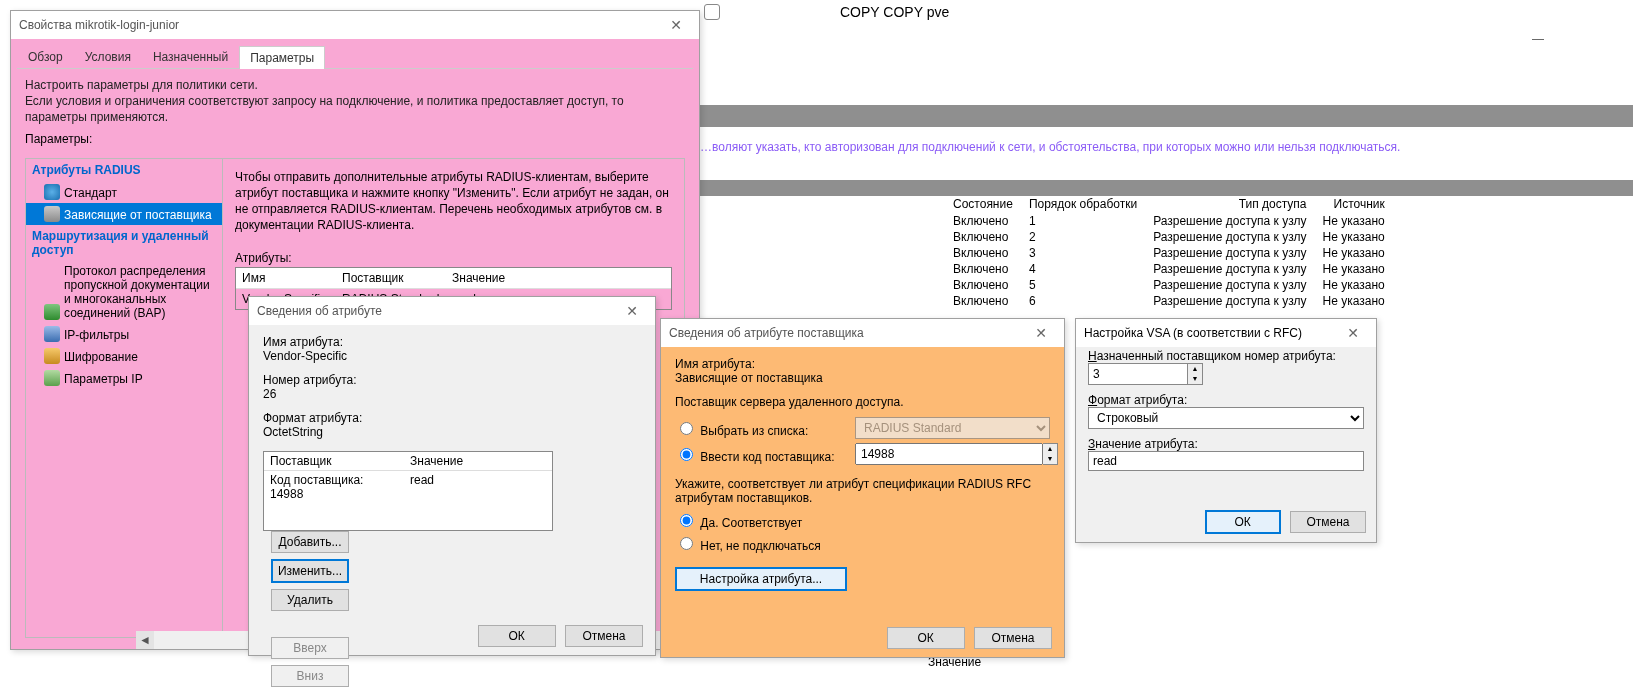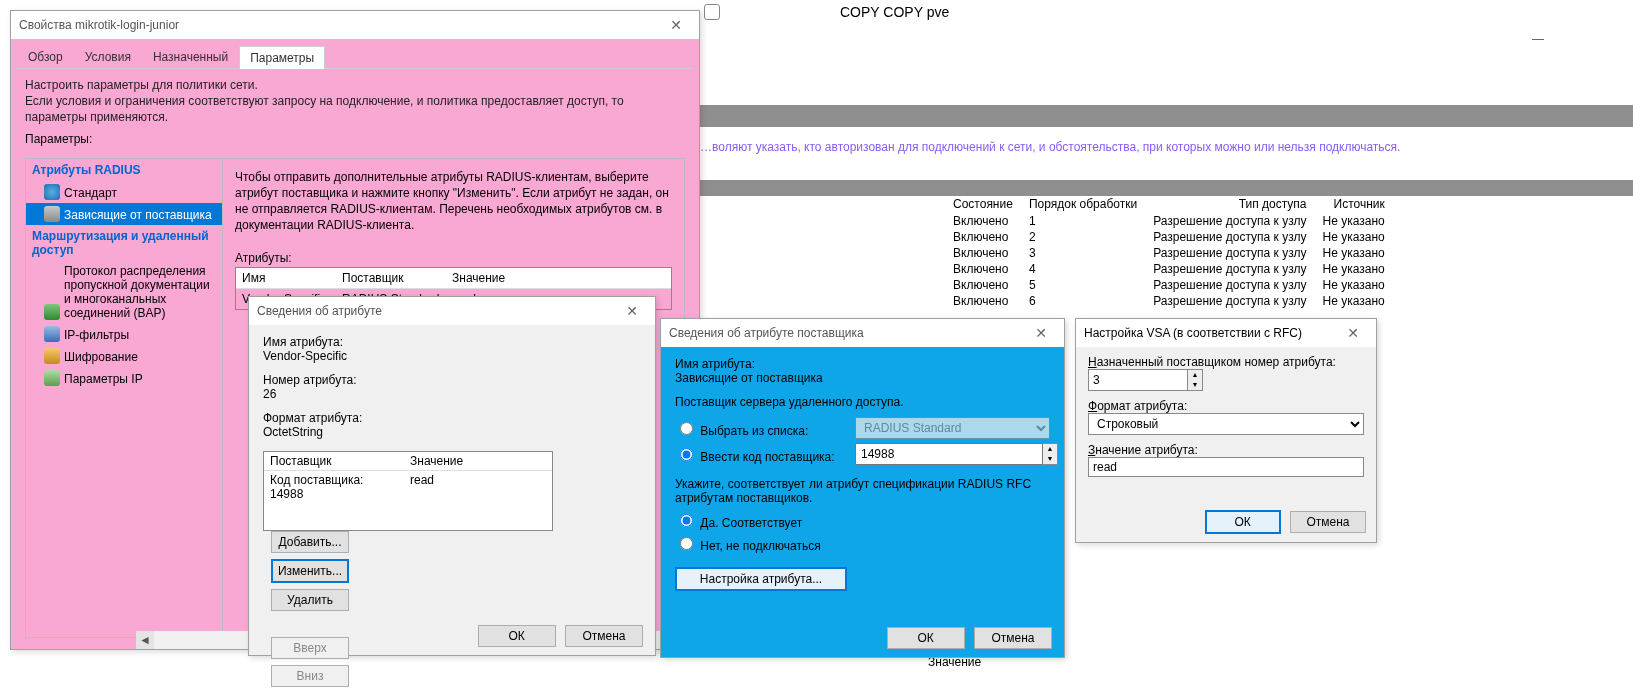--- a/index.html
+++ b/index.html
@@ -59,37 +59,37 @@
   #dlg-attr .vals .hdr, #dlg-attr .vals .row { display:flex; }
   #dlg-attr .vals .hdr { border-bottom:1px solid #ddd; }
   #dlg-attr .vals div div { padding:2px 6px; }
   #dlg-attr .btncol { display:inline-block; vertical-align:top; margin-left:8px; }
   #dlg-attr .btncol button { display:block; width:78px; margin-bottom:6px; padding:3px 0; }
   #dlg-attr .btncol button.primary { border:2px solid #0078d7; }
   #dlg-attr .footer { position:absolute; bottom:8px; right:12px; }
   #dlg-attr .footer button { width:78px; padding:3px 0; margin-left:6px; }
   
   
-  #dlg-vendor { left: 660px; top: 318px; width: 405px; height: 340px; background:#0ea5e9; }
+  #dlg-vendor { left: 660px; top: 318px; width: 405px; height: 340px; background:#fdba74; }
   #dlg-vendor .body { padding: 10px 14px; }
   #dlg-vendor .row { display:flex; align-items:center; margin:4px 0; }
   #dlg-vendor .row label { flex: 0 0 180px; }
   #dlg-vendor select, #dlg-vendor input[type=text].num { width: 200px; padding:2px 4px; }
   #dlg-vendor input[type=text].num { width: 188px; }
   .spinwrap { display:flex; }
   .spinbtns { display:flex; flex-direction:column; border:1px solid #888; border-left:none;}
   .spinbtns span { width:14px; height:10px; font-size:7px; text-align:center; line-height:9px; background:#eee; cursor:pointer;}
   #dlg-vendor .cfg { margin-top:14px; }
   #dlg-vendor .cfg button { width:172px; padding:3px 0; border:2px solid #0078d7; background:#e5f1fb;}
   #dlg-vendor .footer { position:absolute; bottom:8px; right:12px; }
   #dlg-vendor .footer button { width:78px; padding:3px 0; margin-left:6px; }
   
   
   #dlg-vsa { left: 1075px; top: 318px; width: 302px; height: 225px; background:#f0f0f0; }
-  #dlg-vsa .body { padding: 8px 12px; }
+  #dlg-vsa .body { padding: 2px 12px; }
   #dlg-vsa .field { margin-bottom:8px; }
   #dlg-vsa input[type=text], #dlg-vsa select { width: 100%; padding:2px 4px; border:1px solid #888; background:#fff;}
   #dlg-vsa .numrow input { width: 100px; }
   #dlg-vsa .footer { position:absolute; bottom:8px; right:10px; }
   #dlg-vsa .footer button { width:76px; padding:3px 0; margin-left:6px; }
   #dlg-vsa .footer button.primary { border:2px solid #0078d7; background:#e5f1fb;}
   
   button { background:#e1e1e1; border:1px solid #adadad; cursor:pointer; }
   button:disabled { color:#888; background:#f0f0f0;}
   input[type=radio] { margin-right:4px; }

